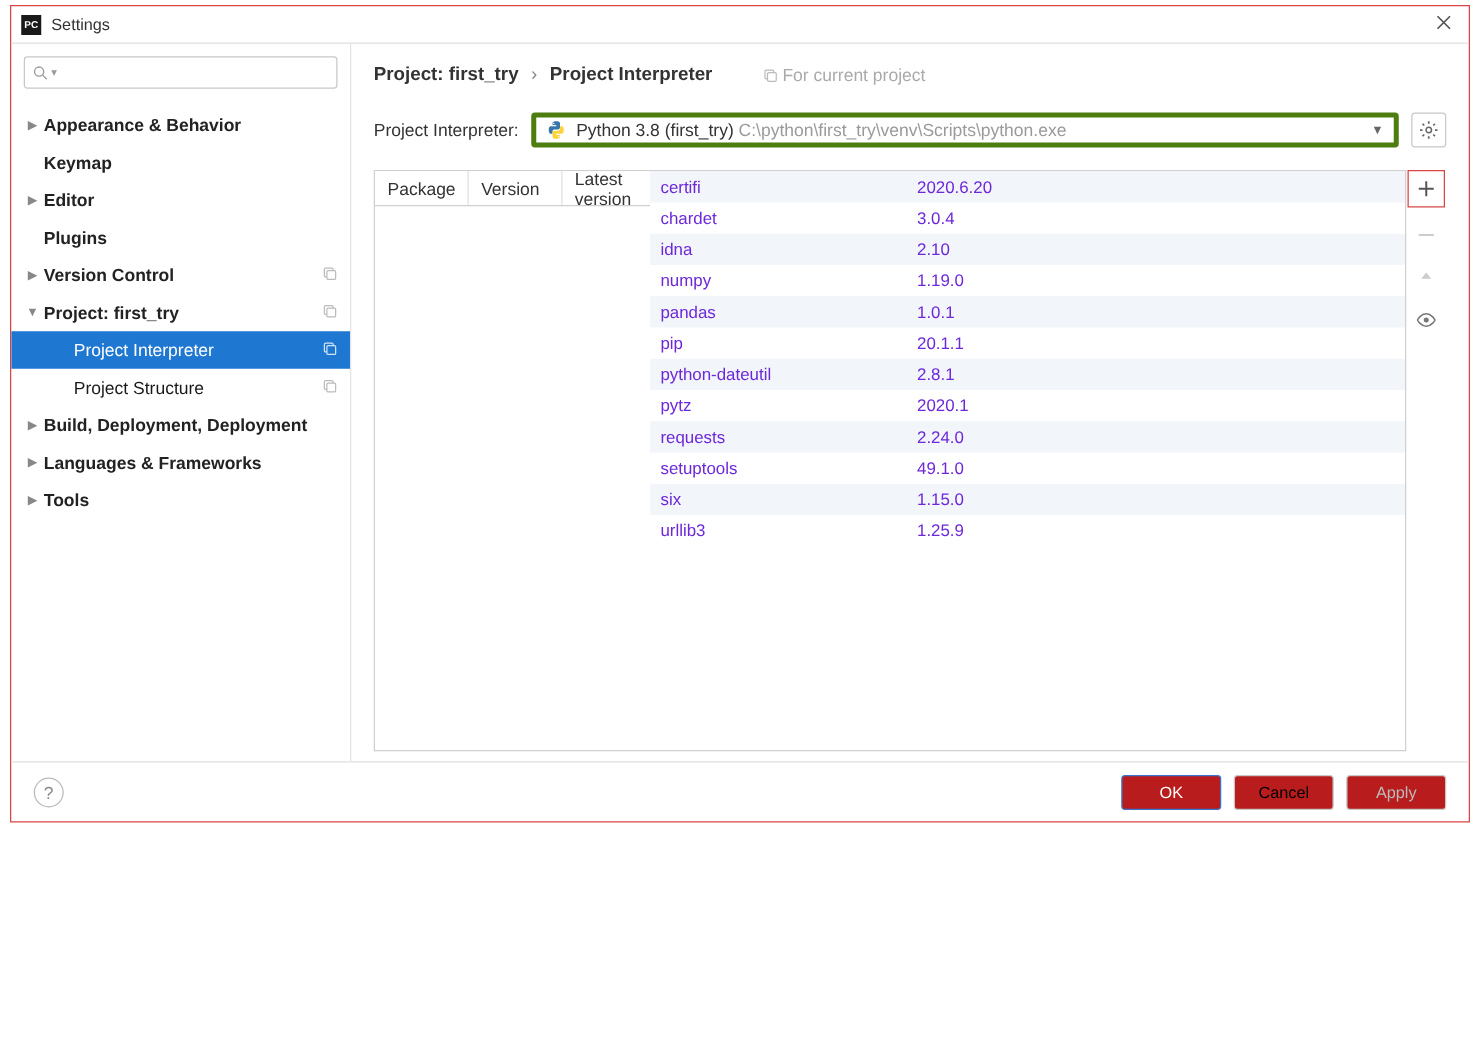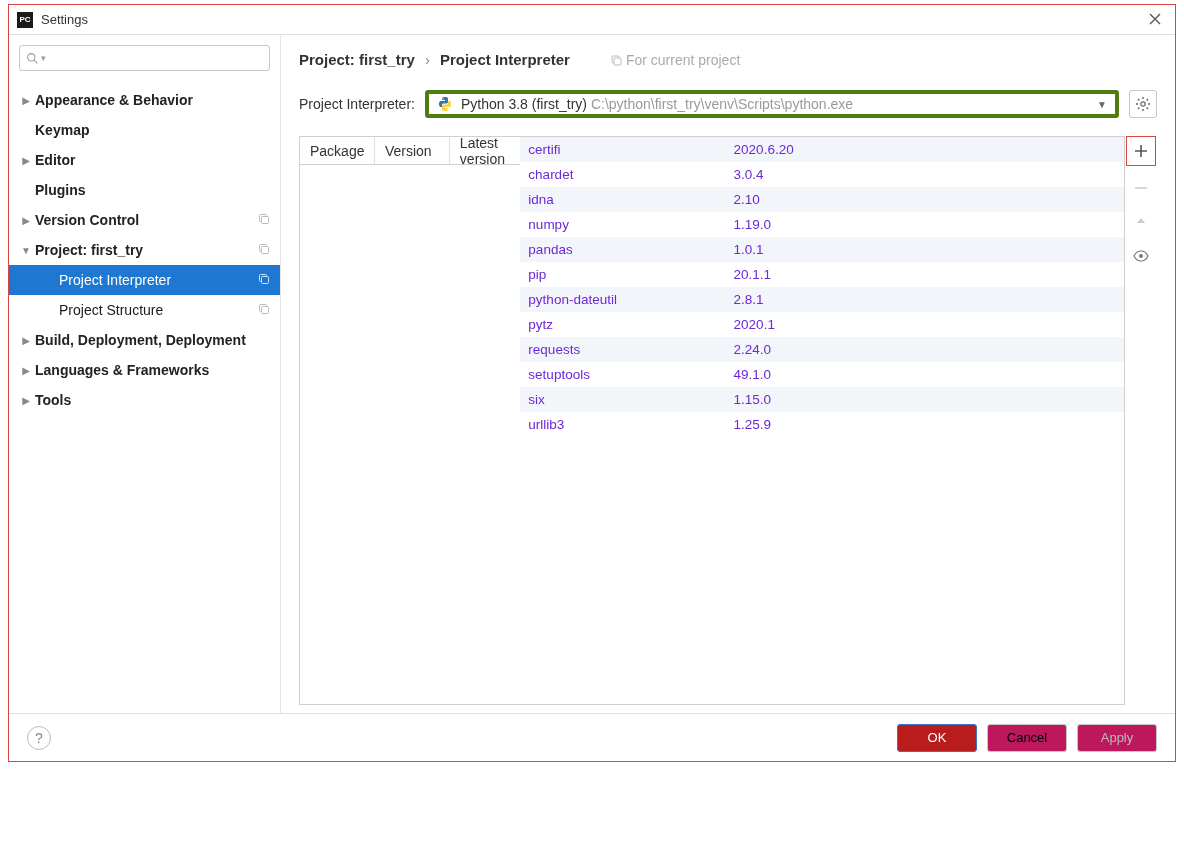--- a/index.html
+++ b/index.html
@@ -8,21 +8,21 @@
       font-size: 13px;
       color: #1a1a1a;
       background: #fff;
       width: 1184px;
       height: 846px;
       position: relative;
     }
     .window {
       border: 1px solid #d94444;
       width: 1168px;
-      height: 758px;
+      height: 654px;
       margin: 4px 8px;
       display: flex;
       flex-direction: column;
       background: #fff;
     }
     .titlebar {
       height: 30px;
       display: flex;
       align-items: center;
       padding: 0 8px;
@@ -242,21 +242,21 @@
       color: #888;
       font-size: 14px;
       cursor: pointer;
     }
     .footer-spacer { flex: 1; }
     .btn {
       min-width: 80px;
       height: 28px;
       border: 1px solid #c8c8c8;
       border-radius: 3px;
-      background: #be185d;
+      background: #b91c1c;
       font-size: 13px;
       cursor: pointer;
       margin-left: 10px;
       display: inline-flex;
       align-items: center;
       justify-content: center;
     }
     .btn.primary {
       background: #b91c1c;
       border-color: #3b73cc;

